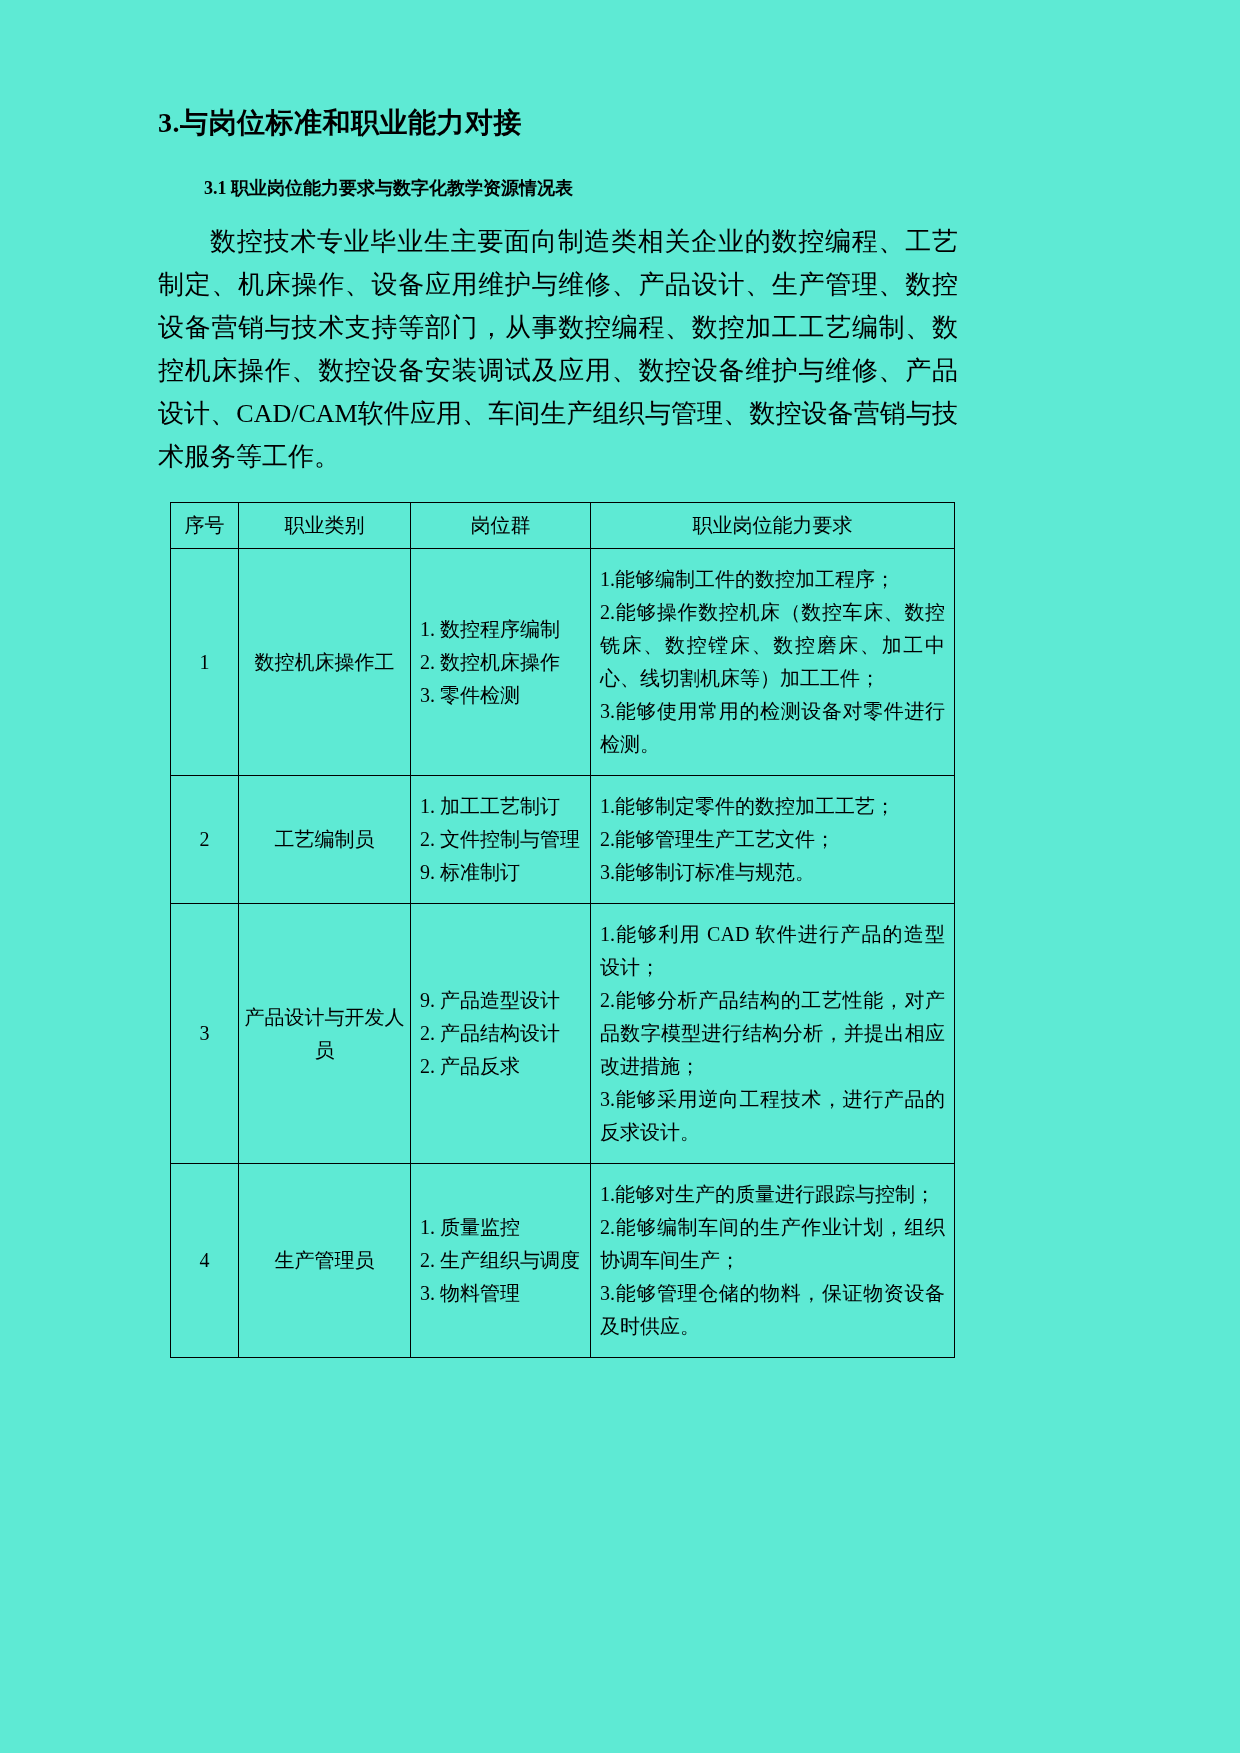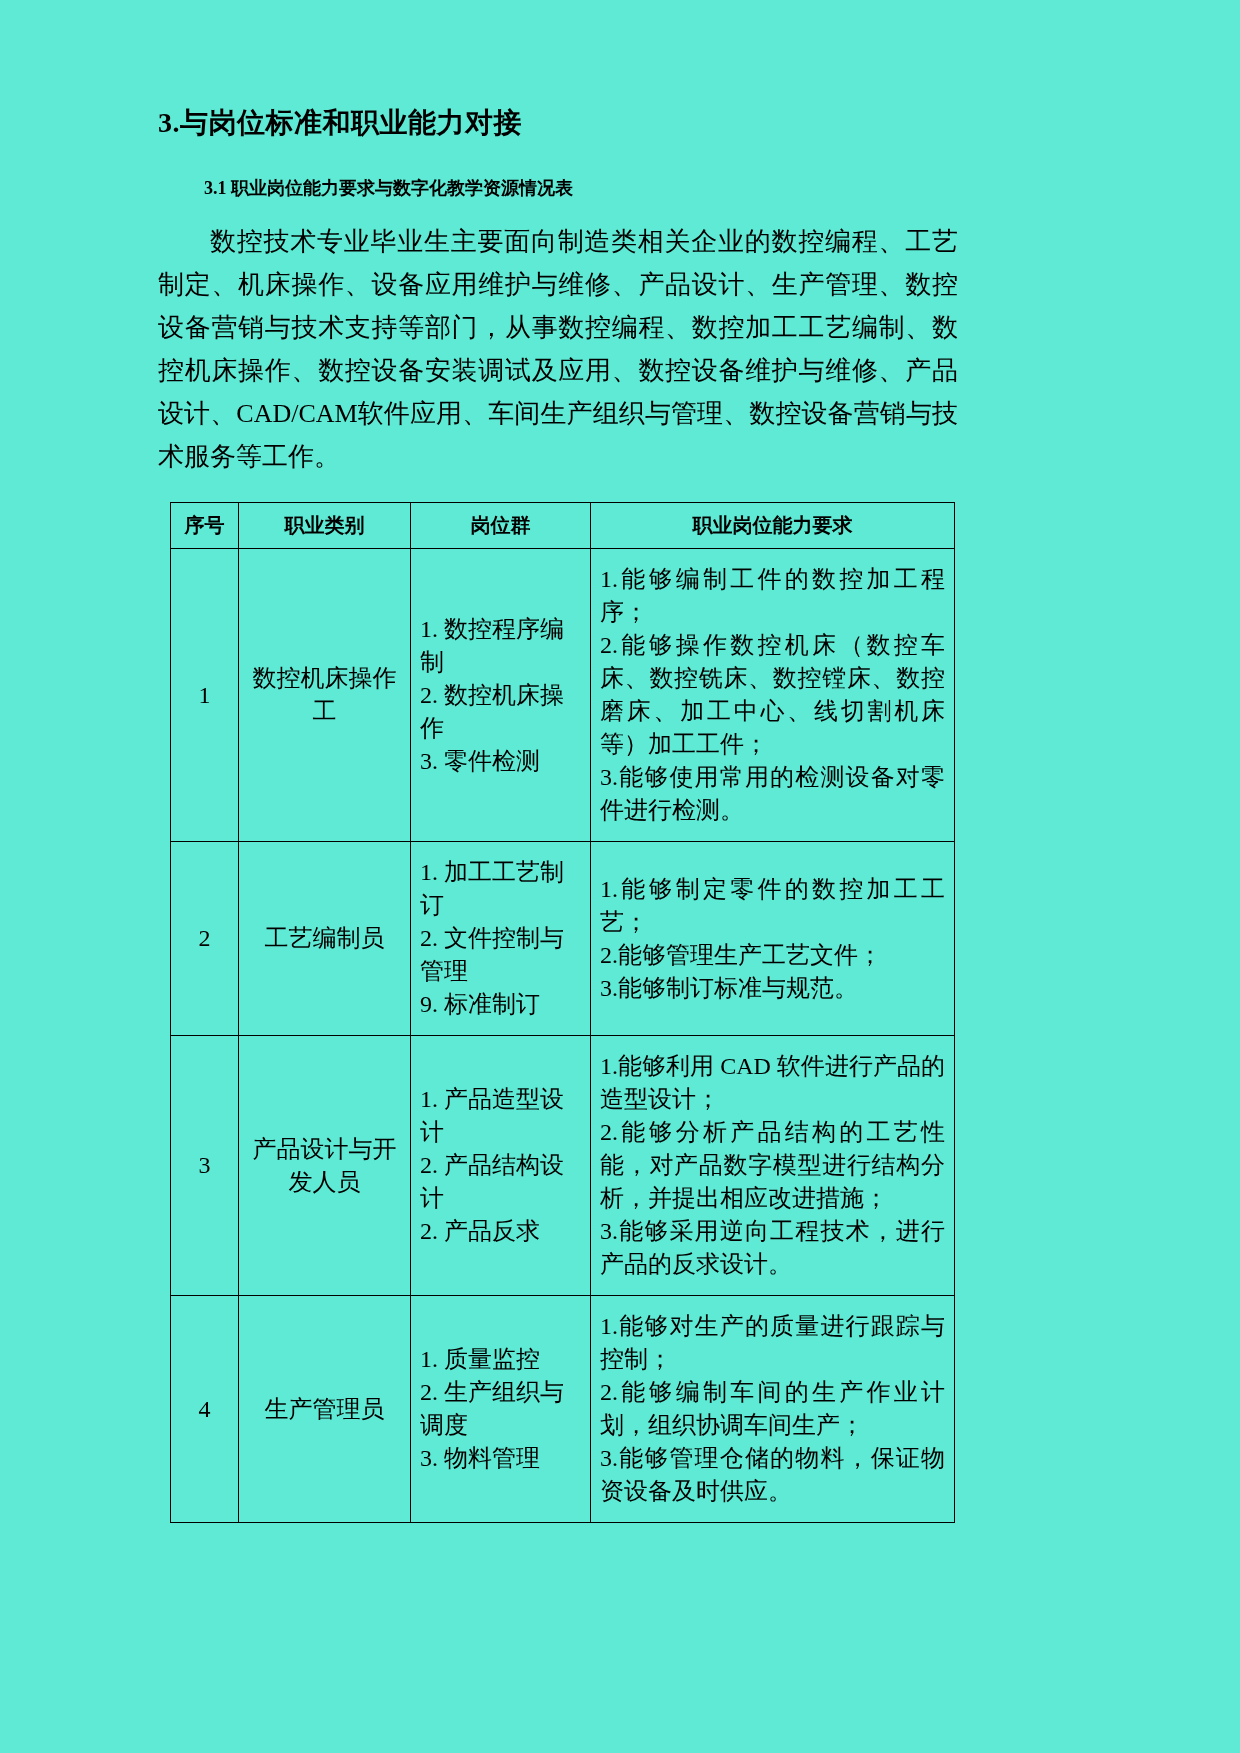--- a/index.html
+++ b/index.html
@@ -41,26 +41,26 @@
     table-layout: fixed;
     width: 784px;
     margin: 24px 0 0 12px;
   }
   .doc-table th, .doc-table td {
     border: 1px solid #000000;
     box-sizing: border-box;
   }
   .doc-table th {
     font-size: 20px;
-    font-weight: bold;
+    font-weight: normal;
     height: 46px;
     padding: 4px;
   }
   .doc-table td {
-    font-size: 24px;
+    font-size: 20px;
     line-height: 33px;
     vertical-align: middle;
     padding: 14px 9px;
   }
   td.cell-center {
     text-align: center;
     padding: 6px 4px;
   }
   td.cell-req { text-align: justify; }
   .closing { margin-top: 32px; }
@@ -120,21 +120,21 @@
           <div>1.能够制定零件的数控加工工艺；</div>
           <div>2.能够管理生产工艺文件；</div>
           <div>3.能够制订标准与规范。</div>
         </td>
       </tr>
 
       <tr>
         <td class="cell-center">3</td>
         <td class="cell-center">产品设计与开发人员</td>
         <td>
-          <div>1. 产品造型设计</div>
+          <div>9. 产品造型设计</div>
           <div>2. 产品结构设计</div>
           <div>2. 产品反求</div>
         </td>
         <td class="cell-req">
           <div>1.能够利用 CAD 软件进行产品的造型设计；</div>
           <div>2.能够分析产品结构的工艺性能，对产品数字模型进行结构分析，并提出相应改进措施；</div>
           <div>3.能够采用逆向工程技术，进行产品的反求设计。</div>
         </td>
       </tr>
 

